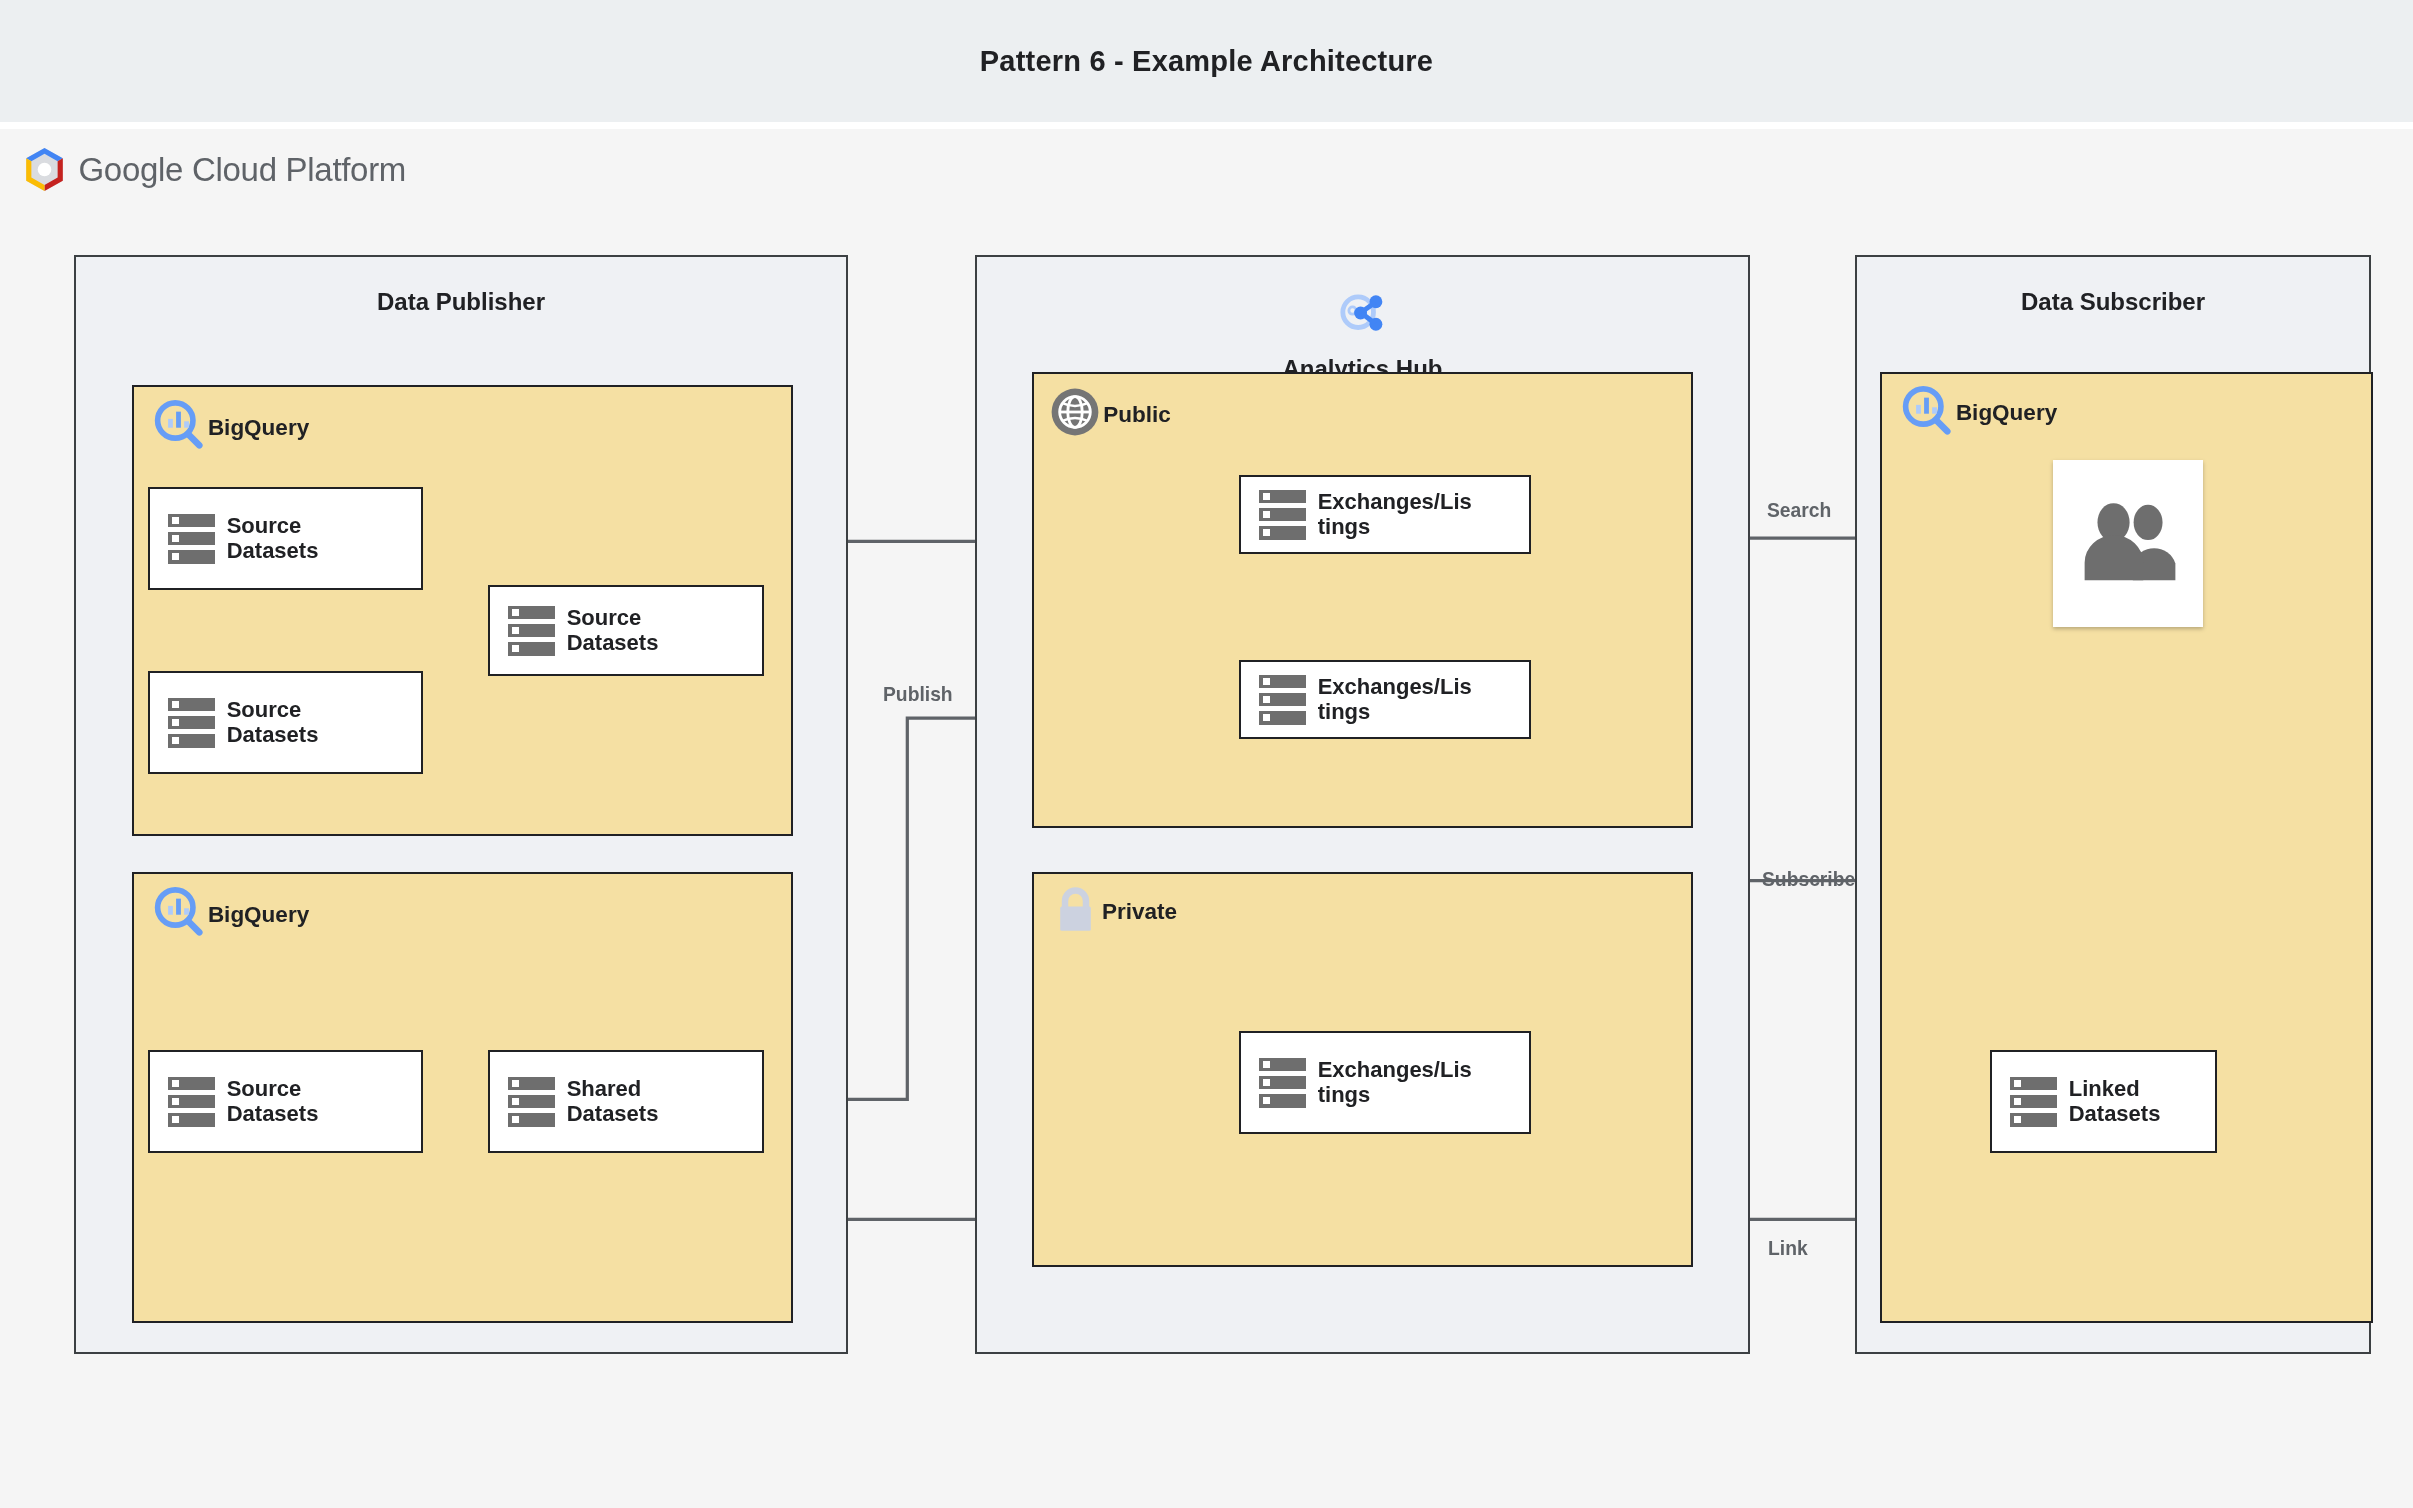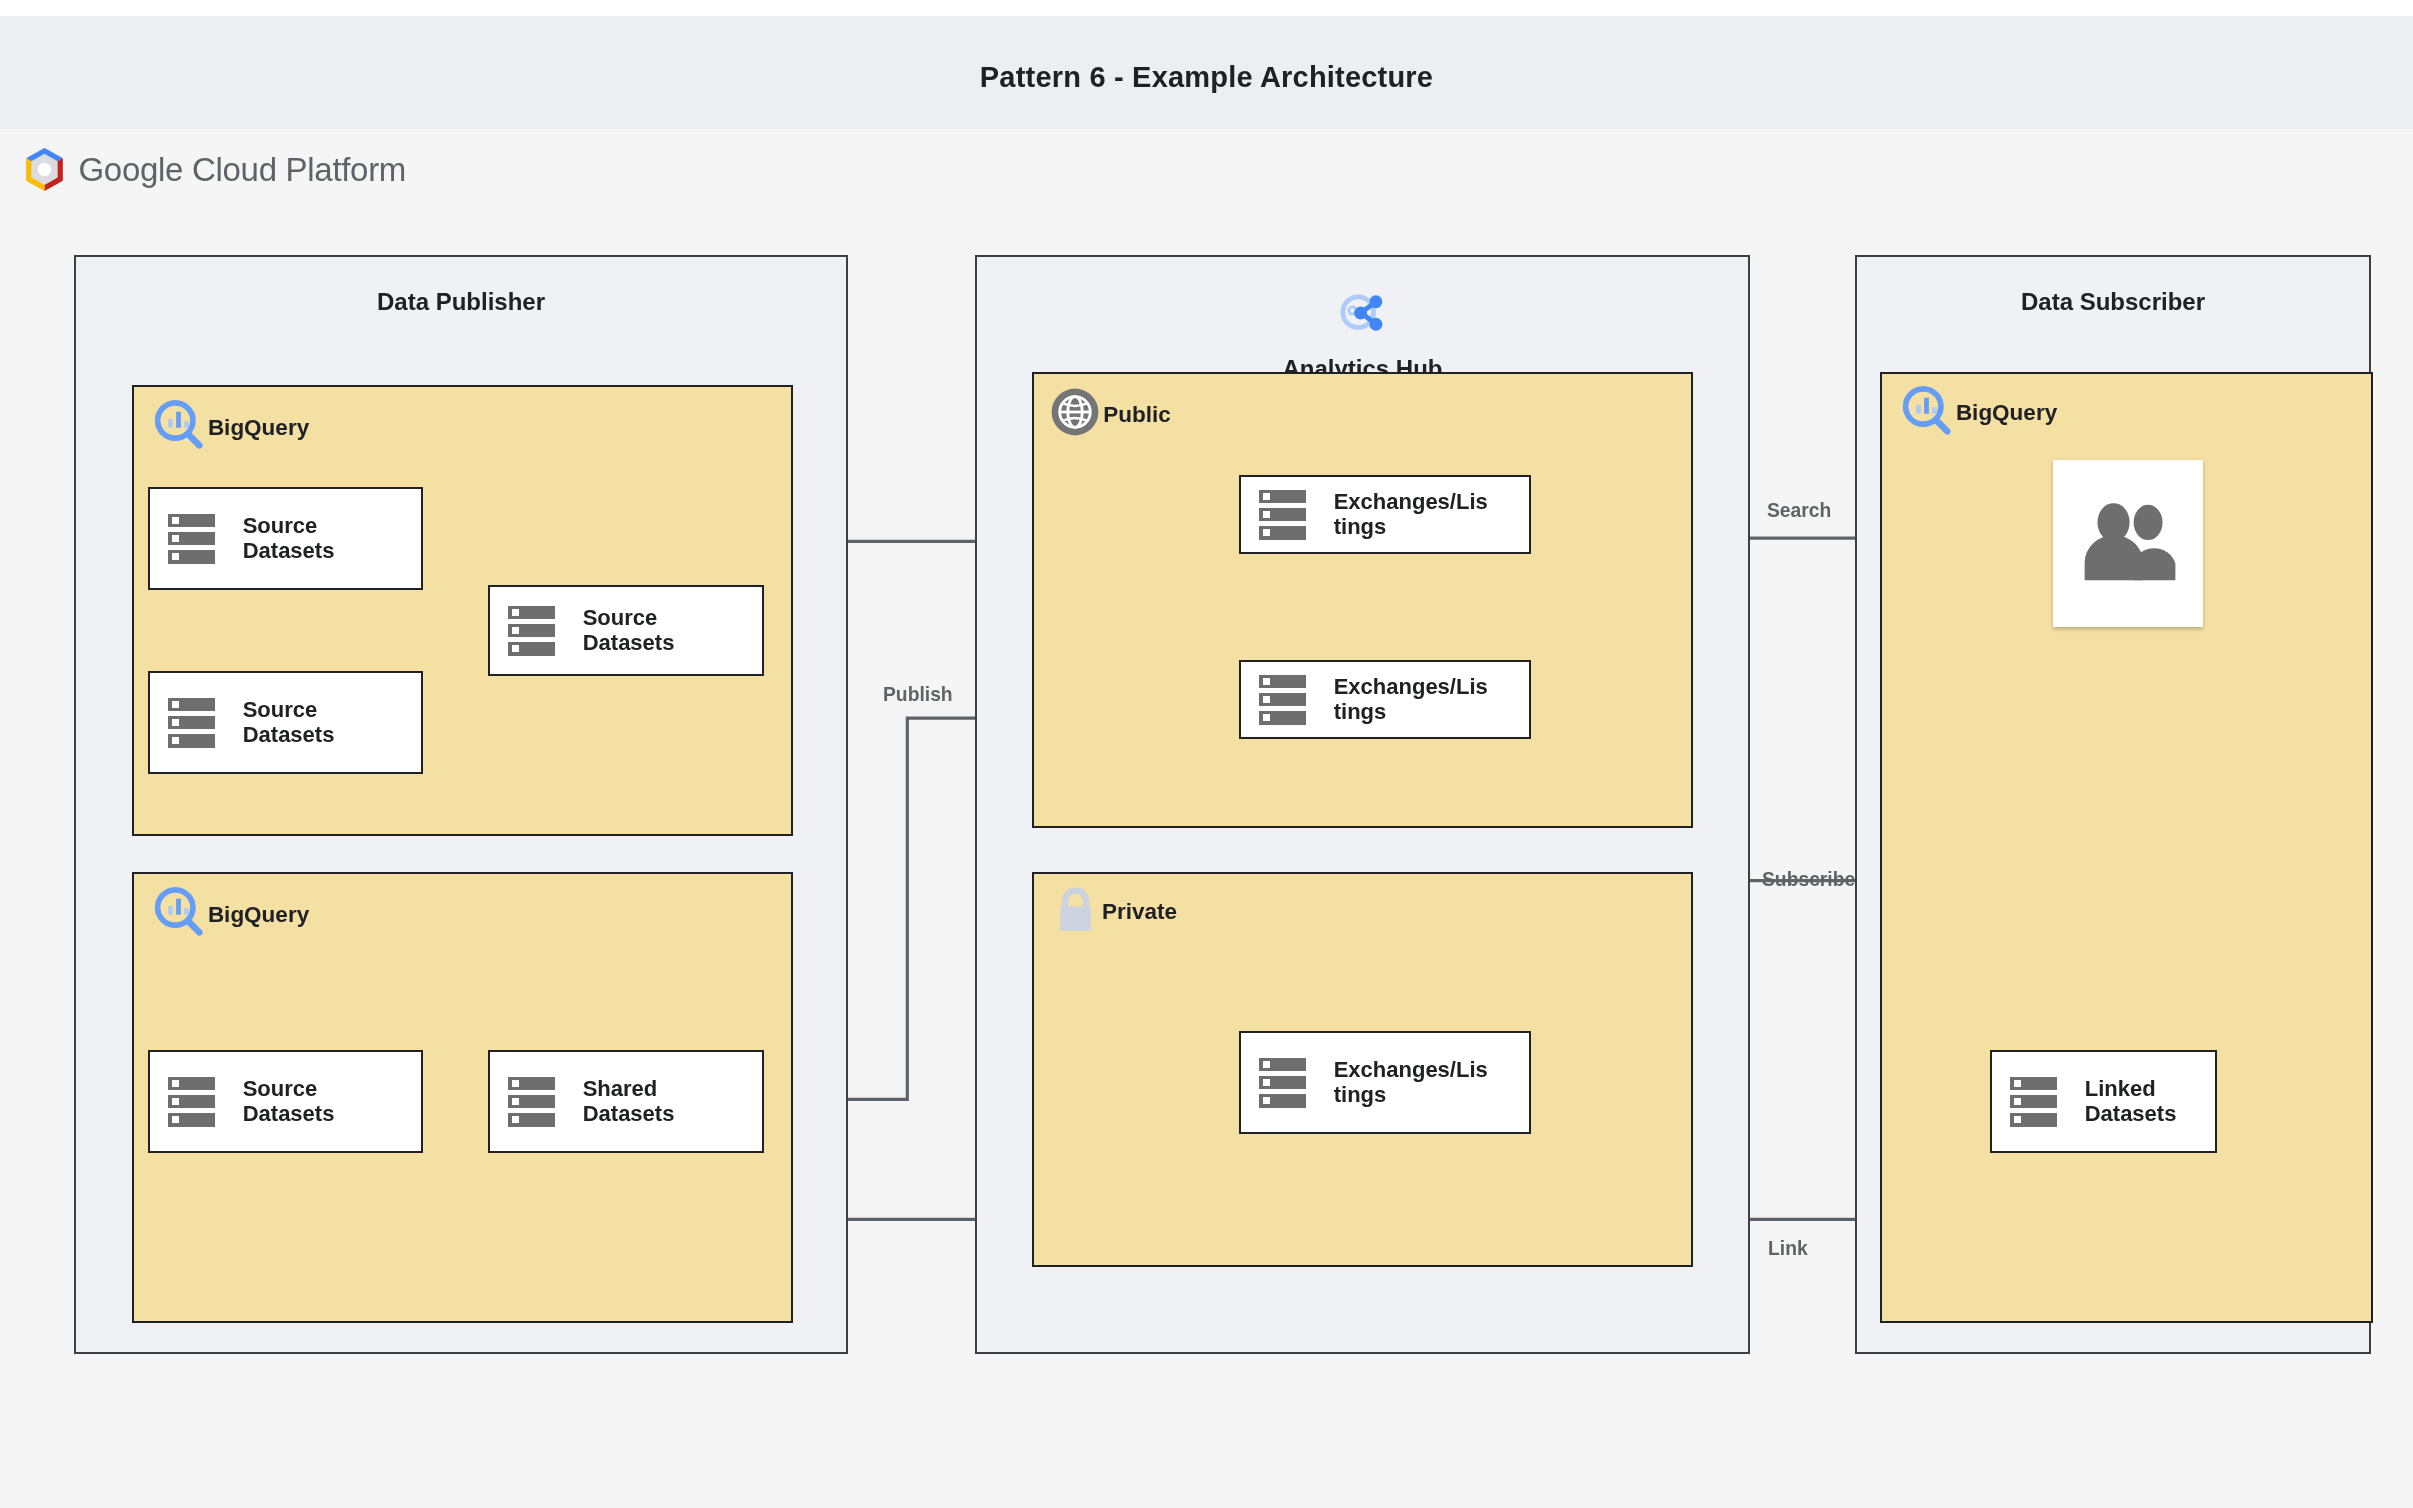--- a/index.html
+++ b/index.html
@@ -6,21 +6,21 @@
   html, body {
     width: 2413px; height: 1508px;
     background: #ffffff;
     font-family: "Liberation Sans", sans-serif;
     overflow: hidden;
   }
   #root { position: relative; width: 2413px; height: 1508px; }
 
   
   .titlebar {
-    position: absolute; left: 0; top: 16px;
+    position: absolute; left: 0; top: 0;
     width: 2413px; height: 122px;
     background: #eceff1;
     display: flex; align-items: center; justify-content: center;
   }
   .titlebar .title {
     font-size: 29px; font-weight: bold; color: #202124;
     letter-spacing: 0.2px;
   }
 
   
@@ -55,21 +55,21 @@
     border: 2.4px solid #202124;
   }
   .grp-label {
     position: absolute; display: flex; align-items: center; gap: 3.2px;
     font-size: 22.5px; font-weight: bold; color: #202124; white-space: nowrap;
   }
 
   
   .node {
     position: absolute; background: #ffffff; border: 2.4px solid #202124;
-    display: flex; align-items: center; padding-left: 17.7px; gap: 28px;
+    display: flex; align-items: center; padding-left: 17.7px; gap: 12px;
   }
   .node-text { font-size: 22px; font-weight: bold; color: #202124; line-height: 1.12; }
 
   
   .ds-icon { width: 47px; height: 50px; flex: 0 0 47px; display: flex; flex-direction: column; justify-content: space-between; }
   .ds-icon .bar { height: 13.7px; background: #6e6e6e; position: relative; }
   .ds-icon .bar::before {
     content: ""; position: absolute; left: 4px; top: 3.2px;
     width: 7.2px; height: 7.2px; background: #ffffff;
   }

